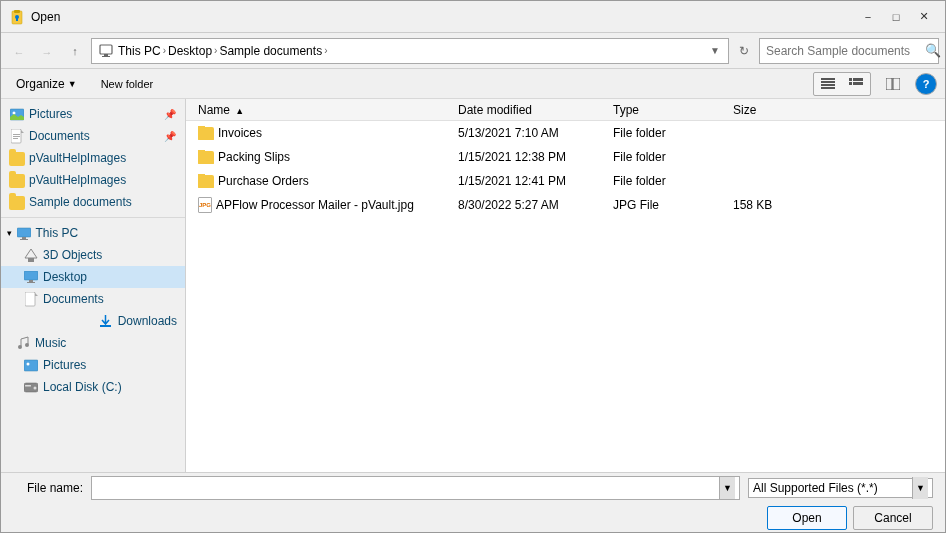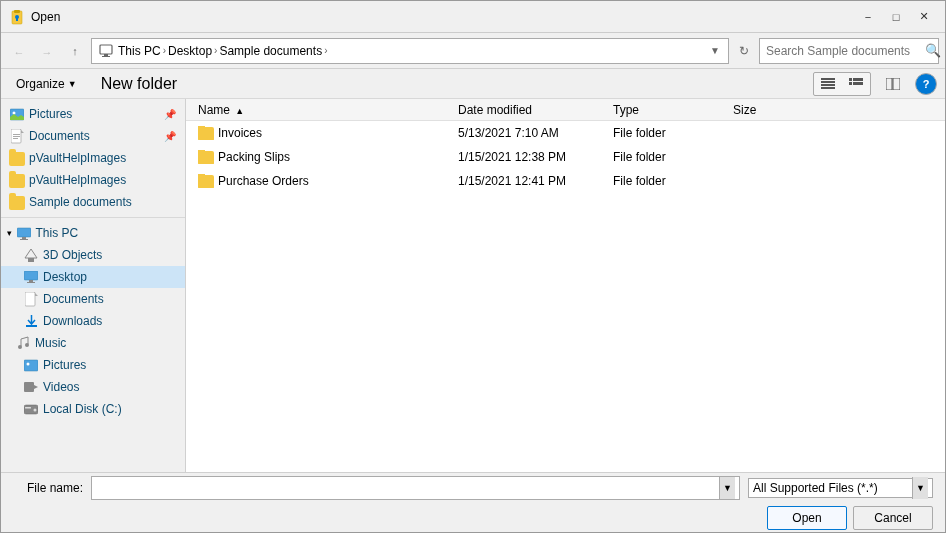--- a/index.html
+++ b/index.html
@@ -166,21 +166,21 @@
       padding: 2px 6px;
       cursor: pointer;
       font-size: 12px;
       background: transparent;
       border: 1px solid transparent;
       border-radius: 2px;
     }
     .new-folder-btn {
       padding: 2px 8px;
       cursor: pointer;
-      font-size: 16px;
+      font-size: 11px;
       background: transparent;
       border: 1px solid transparent;
       border-radius: 2px;
     }
     .view-btns {
       margin-left: auto;
       display: flex;
       align-items: center;
       gap: 2px;
     }
@@ -645,21 +645,21 @@
         </div>
         <div class="sidebar-item" style="padding-left:22px;">
           <div class="sidebar-item-icon">
             <svg width="13" height="15" viewBox="0 0 13 15">
                 <rect x="0" y="0" width="10" height="14" rx="1" fill="#fff" stroke="#aaa" stroke-width="0.8"></rect>
                 <path d="M9 0 L13 4 L10 4 L10 0Z" fill="#aaa"></path>
               </svg>
           </div>
           <span class="sidebar-item-label">Documents</span>
         </div>
-        <div class="sidebar-item" style="padding-left:22px;">
+        <div class="sidebar-item" style="padding-left:22px;justify-content:flex-end;">
           <div class="sidebar-item-icon">
             <svg width="13" height="14" viewBox="0 0 13 14">
                 <path d="M6.5 1 L6.5 9 M3 6 L6.5 10 L10 6" stroke="#0078d4" stroke-width="1.5" fill="none"></path>
                 <rect x="1" y="11" width="11" height="2" fill="#0078d4"></rect>
               </svg>
           </div>
           <span class="sidebar-item-label">Downloads</span>
         </div>
         <div class="sidebar-item" style="padding-left:14px;">
           <div class="sidebar-item-icon">
@@ -676,29 +676,20 @@
             <svg width="14" height="13" viewBox="0 0 14 13">
                 <rect x="0" y="1" width="14" height="11" rx="1" fill="#4fa3e0" stroke="#3080b0" stroke-width="0.5"></rect>
                 <circle cx="4" cy="5" r="1.5" fill="#fff"></circle>
               </svg>
           </div>
           <span class="sidebar-item-label">Pictures</span>
         </div>
         <div class="sidebar-item" style="padding-left:22px;">
           <div class="sidebar-item-icon">
             <svg width="14" height="12" viewBox="0 0 14 12">
-                <rect x="0" y="1" width="10" height="10" rx="1" fill="#888"></rect>
-                <polygon points="10,4 14,6 10,8" fill="#888"></polygon>
-              </svg>
-          </div>
-          <span class="sidebar-item-label">Videos</span>
-        </div>
-        <div class="sidebar-item" style="padding-left:22px;">
-          <div class="sidebar-item-icon">
-            <svg width="14" height="12" viewBox="0 0 14 12">
                 <rect x="0" y="2" width="14" height="9" rx="2" fill="#888" stroke="#666" stroke-width="0.5"></rect>
                 <circle cx="11" cy="7" r="1.5" fill="#ddd"></circle>
                 <rect x="1" y="4" width="6" height="1.5" rx="0.5" fill="#ddd"></rect>
               </svg>
           </div>
           <span class="sidebar-item-label">Local Disk (C:)</span>
         </div>
       </div>
     </div>
 
@@ -742,20 +733,29 @@
       <div class="file-row">
         <div class="file-cell col-name">
           <span class="icon-folder file-icon"></span>
           <span>Purchase Orders</span>
         </div>
         <div class="file-cell col-date">1/15/2021 12:41 PM</div>
         <div class="file-cell col-type">File folder</div>
         <div class="file-cell col-size"></div>
       </div>
 
+      <div class="file-row">
+        <div class="file-cell col-name">
+          <span class="icon-jpg file-icon">JPG</span>
+          <span>APFlow Processor Mailer - pVault.jpg</span>
+        </div>
+        <div class="file-cell col-date">8/30/2022 5:27 AM</div>
+        <div class="file-cell col-type">JPG File</div>
+        <div class="file-cell col-size">158 KB</div>
+      </div>
     </div>
   </div>
 
   <div class="bottom-bar">
     <div class="filename-row">
       <span class="filename-label">File name:</span>
       <div class="filename-input-wrap">
         <input class="filename-input" type="text" value="" style="">
         <button class="filename-dropdown">▼</button>
       </div>

